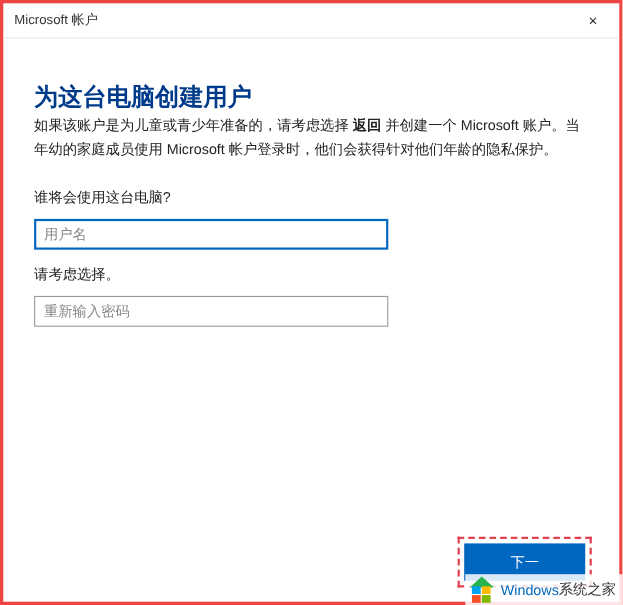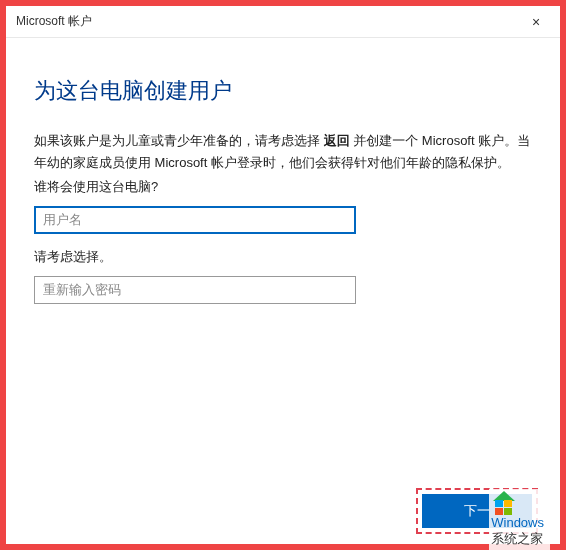--- a/index.html
+++ b/index.html
@@ -11,21 +11,21 @@
       font-family: "Microsoft YaHei", "Segoe UI", sans-serif;
       width: 566px;
       height: 550px;
       background: #fff;
       position: relative;
       overflow: hidden;
     }
     .window {
       width: 100%;
       height: 100%;
-      border: 6px solid #ef4444;
+      border: 3px solid #ef4444;
       background: #fff;
       display: flex;
       flex-direction: column;
     }
     .titlebar {
       height: 32px;
       display: flex;
       align-items: center;
       justify-content: space-between;
       padding: 0 4px 0 10px;
@@ -45,29 +45,28 @@
       cursor: pointer;
       font-size: 14px;
       color: #333;
     }
     .content {
       padding: 38px 28px 20px 28px;
       flex: 1;
     }
     .heading {
       font-size: 22px;
-      font-weight: 400;
+      font-weight: 700;
       color: #003a8a;
-      margin-bottom: 24px;
     }
     .description {
       font-size: 13px;
       line-height: 1.7;
       color: #222;
-      margin-bottom: 4px;
+      margin-bottom: 24px;
     }
     .description strong {
       font-weight: bold;
     }
     .pw-note {
       font-size: 13px;
       line-height: 1.6;
       color: #222;
       margin-bottom: 20px;
     }
@@ -112,29 +111,28 @@
       border: none;
       padding: 8px 32px;
       font-size: 13px;
       font-family: inherit;
       cursor: pointer;
       min-width: 110px;
     }
     
     .watermark {
       position: absolute;
-      right: 16px;
+      right: 0;
       bottom: 0;
       display: flex;
-      align-items: flex-start;
+      align-items: center;
       background: rgba(255,255,255,0.85);
       padding: 2px 6px 2px 2px;
       font-size: 13px;
       pointer-events: none;
-      flex-direction: column;
     }
     .wm-house {
       position: relative;
       width: 26px;
       height: 24px;
       margin-right: 4px;
     }
     .wm-roof {
       position: absolute;
       top: 0;

